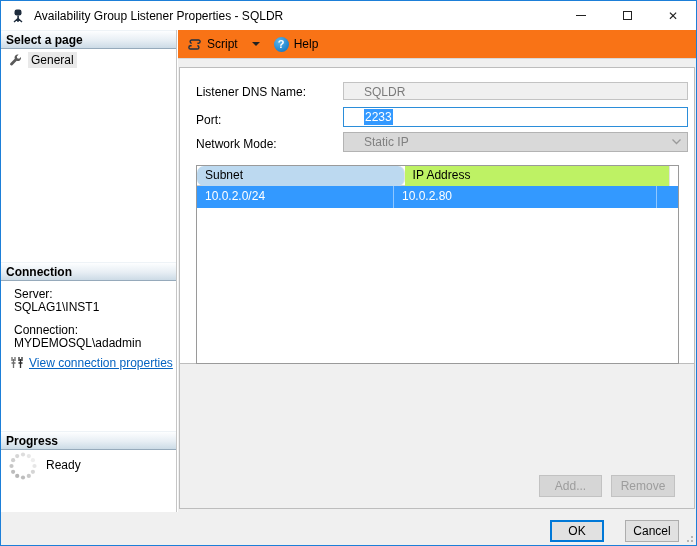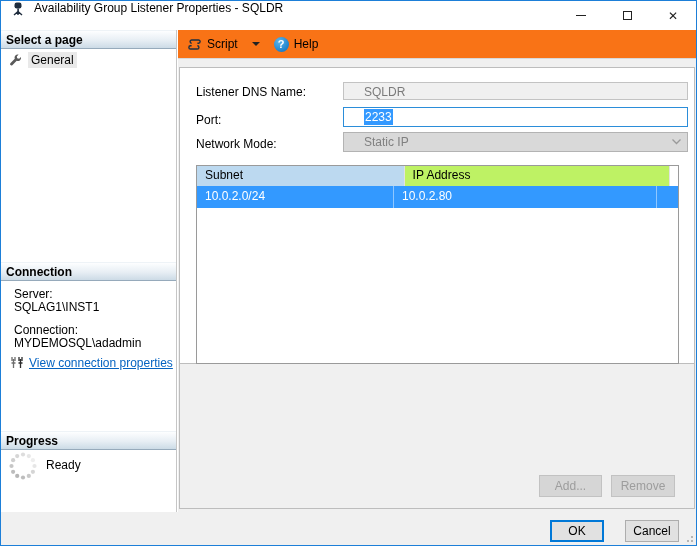--- a/index.html
+++ b/index.html
@@ -2,21 +2,21 @@
 <html><head>
 <meta charset="utf-8">
 <style>
   * { margin:0; padding:0; box-sizing:border-box; }
   html,body { width:697px; height:546px; background:#fff; }
   body { font-family:"Liberation Sans","DejaVu Sans",sans-serif; font-size:12px; color:#000; }
 
   .window { position:relative; width:697px; height:546px; border:1px solid #1d7fd8; background:#fff; overflow:hidden; }
 
   
-  .titlebar { position:absolute; top:0; left:0; right:0; height:29px; background:#fff; display:flex; }
+  .titlebar { position:absolute; top:0; left:0; right:0; height:29px; background:#fff; display:flex; align-items:center; }
   .app-icon { width:16px; height:16px; margin:0 8px 0 9px; flex:0 0 auto; }
   .title-text { font-size:12px; color:#000; white-space:nowrap; }
   .win-controls { position:absolute; right:0; top:0; height:29px; display:flex; }
   .win-btn { width:46px; height:29px; display:flex; align-items:center; justify-content:center; cursor:default; }
   .glyph-min { width:10px; height:1px; background:#222; }
   .glyph-max { width:9px; height:9px; border:1px solid #222; }
   .glyph-close { font-size:12px; color:#222; line-height:1; }
 
   
   .sidebar { position:absolute; top:29px; left:0; width:176px; bottom:33px; background:#fff; border-right:1px solid #c6c6c6; }
@@ -63,21 +63,21 @@
   .fld-dns { top:14px; background:#f0f0f0; border:1px solid #c3c3c3; color:#7a7a7a; }
   .fld-port { top:39px; height:20px; background:#fff; border:1px solid #2b8dd9; color:#000; }
   .fld-port .sel { background:#3399ff; color:#fff; padding:1px 1px; }
   .fld-net { top:64px; height:20px; background:#d9d9d9; border:1px solid #b3b3b3; color:#808080; }
   .fld-net .chev { position:absolute; right:6px; top:6px; width:9px; height:6px; }
 
   
   .grid { position:absolute; top:97px; left:16px; width:483px; height:199px; background:#fff; border:1px solid #9a9a9a; }
   .grid-header { display:flex; height:20px; border-bottom:1px solid #cfcfcf; }
   .gh-cell { height:20px; line-height:19px; padding-left:8px; border-right:1px solid #e2e2e2; overflow:hidden; white-space:nowrap; }
-  .gh-subnet { width:222px; background:#bcd9f0; }
+  .gh-subnet { width:222px; background:#bcd9f0;border-radius:7px; }
   .gh-ip { width:284px; background:#bef264; }
   .gh-fill { flex:1; background:#fff; border-right:none; }
   .grid-row { display:flex; height:22px; background:#3399ff; color:#fff; }
   .gr-cell { height:22px; line-height:21px; padding-left:8px; border-right:1px solid rgba(255,255,255,0.45); overflow:hidden; white-space:nowrap; }
   .gr-subnet { width:197px; }
   .gr-ip { width:263px; }
   .gr-fill { flex:1; border-right:none; }
 
   
   .btn { display:inline-block; text-align:center; font-size:12px; height:22px; line-height:20px; cursor:default; }

